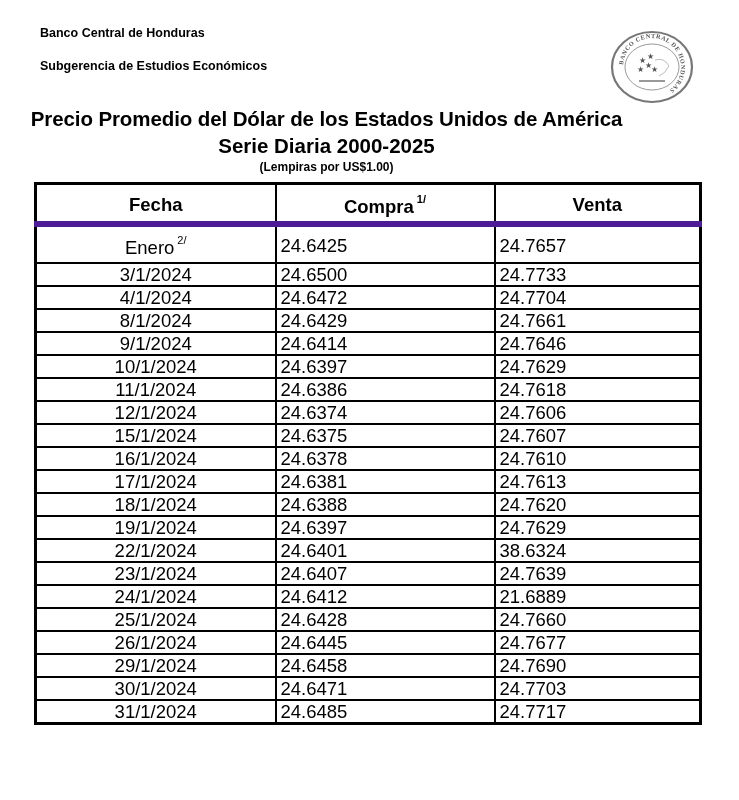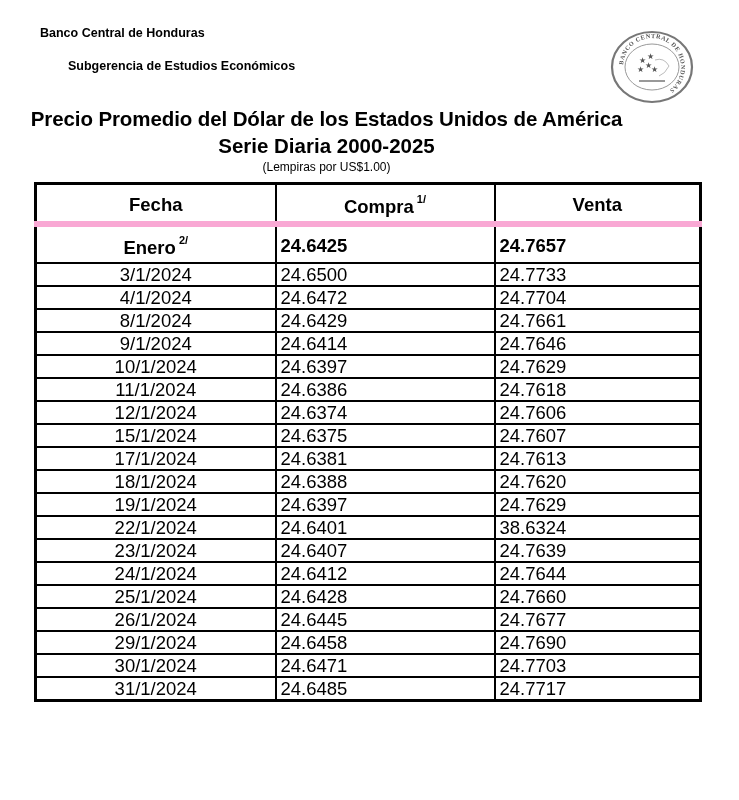--- a/index.html
+++ b/index.html
@@ -21,21 +21,20 @@
       top: 26px;
       font-size: 12.5px;
       font-weight: bold;
     }
     .dept-name {
       position: absolute;
       left: 40px;
       top: 59px;
       font-size: 12.5px;
       font-weight: bold;
-      margin-left: 28px;
     }
     .seal {
       position: absolute;
       left: 609px;
       top: 30px;
       width: 86px;
       height: 74px;
     }
     .title-block {
       position: absolute;
@@ -50,20 +49,21 @@
       letter-spacing: -0.1px;
     }
     .title-2 {
       top: 134px;
       font-size: 20.5px;
       font-weight: bold;
     }
     .units {
       top: 160px;
       font-size: 12px;
+      font-weight: bold;
     }
     table.rates {
       position: absolute;
       left: 34px;
       top: 182px;
       width: 665px;
       border-collapse: collapse;
       table-layout: fixed;
       border: 3px solid #000;
     }
@@ -79,24 +79,24 @@
       line-height: 21px;
       height: 21px;
       white-space: nowrap;
     }
     table.rates th {
       font-weight: bold;
       text-align: center;
       height: 29px;
       line-height: 29px;
       padding-top: 3px;
-      border-bottom: 6px solid #f9a8d4;
+      border-bottom: 6px solid #4c1d95;
     }
     table.rates tr.summary td {
-      font-weight: bold;
+      font-weight: normal;
       height: 28px;
       line-height: 28px;
       padding-top: 2px;
     }
     table.rates td.date { text-align: center; }
     table.rates td.num { }
     sup.note {
       font-size: 11px;
       position: relative;
       top: -3px;
@@ -186,20 +186,25 @@
         <td class="date">12/1/2024</td>
         <td class="num">24.6374</td>
         <td class="num">24.7606</td>
       </tr>
       <tr>
         <td class="date">15/1/2024</td>
         <td class="num">24.6375</td>
         <td class="num">24.7607</td>
       </tr>
       <tr>
+        <td class="date">16/1/2024</td>
+        <td class="num">24.6378</td>
+        <td class="num">24.7610</td>
+      </tr>
+      <tr>
         <td class="date">17/1/2024</td>
         <td class="num">24.6381</td>
         <td class="num">24.7613</td>
       </tr>
       <tr>
         <td class="date">18/1/2024</td>
         <td class="num">24.6388</td>
         <td class="num">24.7620</td>
       </tr>
       <tr>
@@ -213,21 +218,21 @@
         <td class="num">38.6324</td>
       </tr>
       <tr>
         <td class="date">23/1/2024</td>
         <td class="num">24.6407</td>
         <td class="num">24.7639</td>
       </tr>
       <tr>
         <td class="date">24/1/2024</td>
         <td class="num">24.6412</td>
-        <td class="num">24.7644</td>
+        <td class="num">21.6889</td>
       </tr>
       <tr>
         <td class="date">25/1/2024</td>
         <td class="num">24.6428</td>
         <td class="num">24.7660</td>
       </tr>
       <tr>
         <td class="date">26/1/2024</td>
         <td class="num">24.6445</td>
         <td class="num">24.7677</td>

